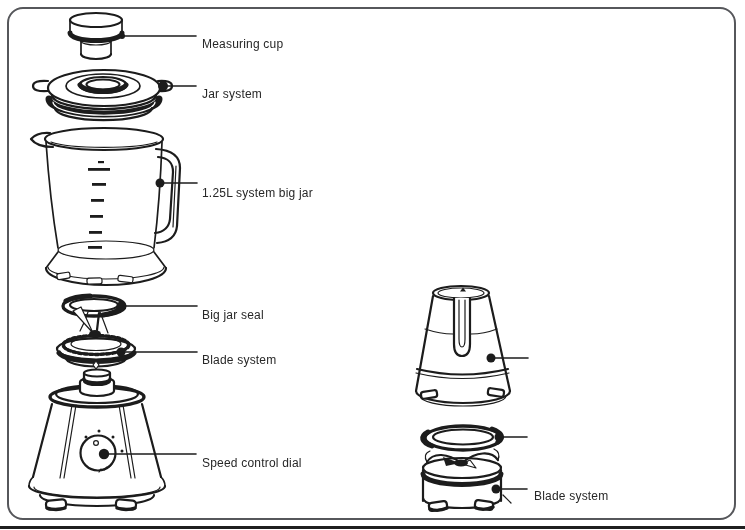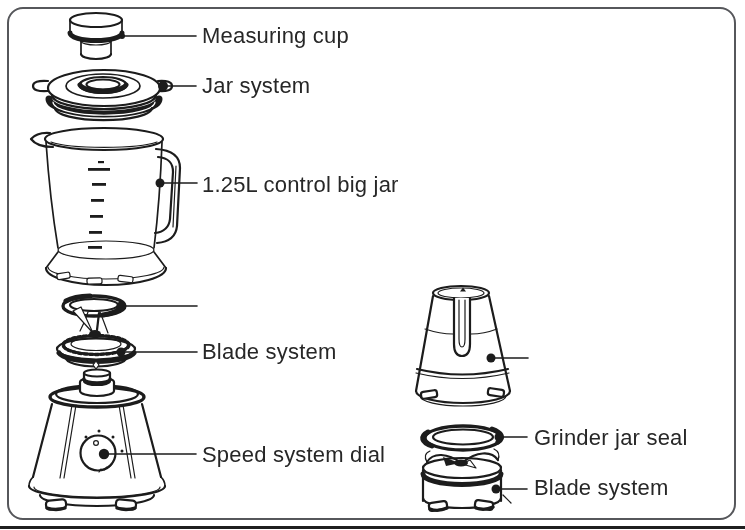--- a/index.html
+++ b/index.html
@@ -4,21 +4,21 @@
 <style>
   html,body{margin:0;padding:0;background:#ffffff;}
   body{width:745px;height:530px;position:relative;overflow:hidden;
        font-family:"Liberation Sans", sans-serif;}
   .stage{position:absolute;inset:0;}
   .frame{position:absolute;left:7px;top:7px;width:729px;height:513px;
          border:2.5px solid #56575b;border-radius:16px;box-sizing:border-box;}
   .bottom-rule{position:absolute;left:0;top:526px;width:745px;height:3px;background:#1f1f1f;}
   .art{position:absolute;left:0;top:0;}
   .lbl{position:absolute;transform:translateY(-50%);white-space:nowrap;
-       font-size:22px;line-height:1;color:#272727;letter-spacing:.2px;}
+       font-size:12px;line-height:1;color:#272727;letter-spacing:.2px;margin-top:8px;}
   
   .art path,.art ellipse,.art circle,.art rect{fill:none;stroke:#1c1c1c;stroke-width:1.7;
        stroke-linecap:round;stroke-linejoin:round;}
   .art .s1{stroke-width:1.2}
   .art .s2{stroke-width:2.2}
   .art .s3{stroke-width:3.3}
   .art .s5{stroke-width:5}
   .art .s7{stroke-width:7}
   .art .fill{fill:#1c1c1c;stroke:none}
   .art .wf{fill:#ffffff}
@@ -209,20 +209,20 @@
       <path d="M494,358 L528,358" class="lead"></path>
       <circle cx="499" cy="437" r="4.5" class="fill"></circle>
       <path d="M502,437 L527,437" class="lead"></path>
       <circle cx="496" cy="489" r="4.5" class="fill"></circle>
       <path d="M499,489 L527,489" class="lead"></path>
     </g>
   </svg>
 
   <div class="lbl" style="left:202px;top:36px">Measuring cup</div>
   <div class="lbl" style="left:202px;top:86px">Jar system</div>
-  <div class="lbl" style="left:202px;top:185px">1.25L control big jar</div>
+  <div class="lbl" style="left:202px;top:185px">1.25L system big jar</div>
+  <div class="lbl" style="left:202px;top:307px">Big jar seal</div>
   <div class="lbl" style="left:202px;top:352px">Blade system</div>
-  <div class="lbl" style="left:202px;top:455px">Speed system dial</div>
-  <div class="lbl" style="left:534px;top:438px">Grinder jar seal</div>
+  <div class="lbl" style="left:202px;top:455px">Speed control dial</div>
   <div class="lbl" style="left:534px;top:488px">Blade system</div>
 
   <div class="bottom-rule"></div>
 </div>
 
 </body></html>

